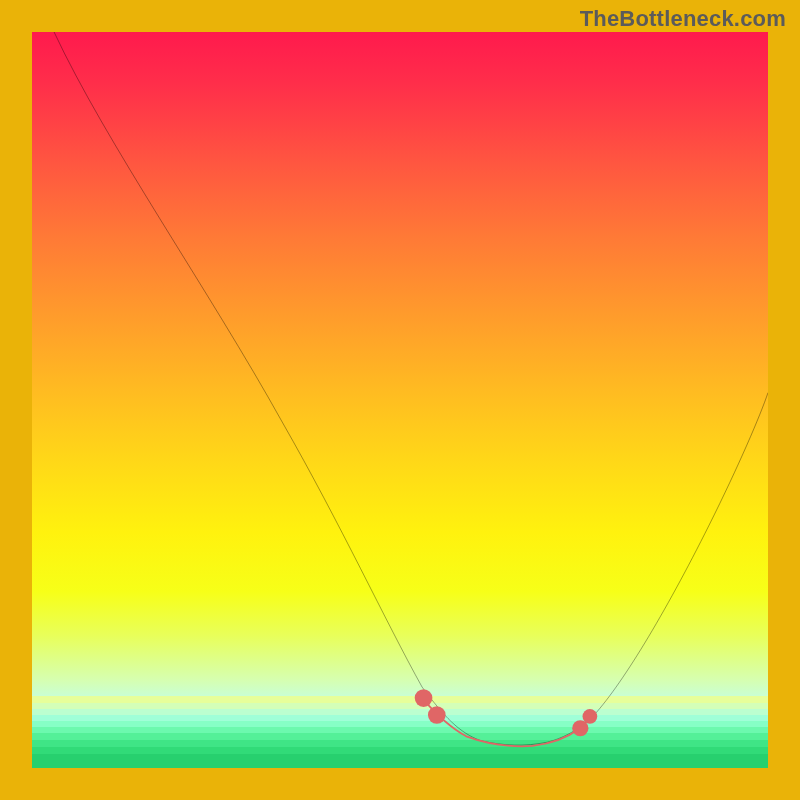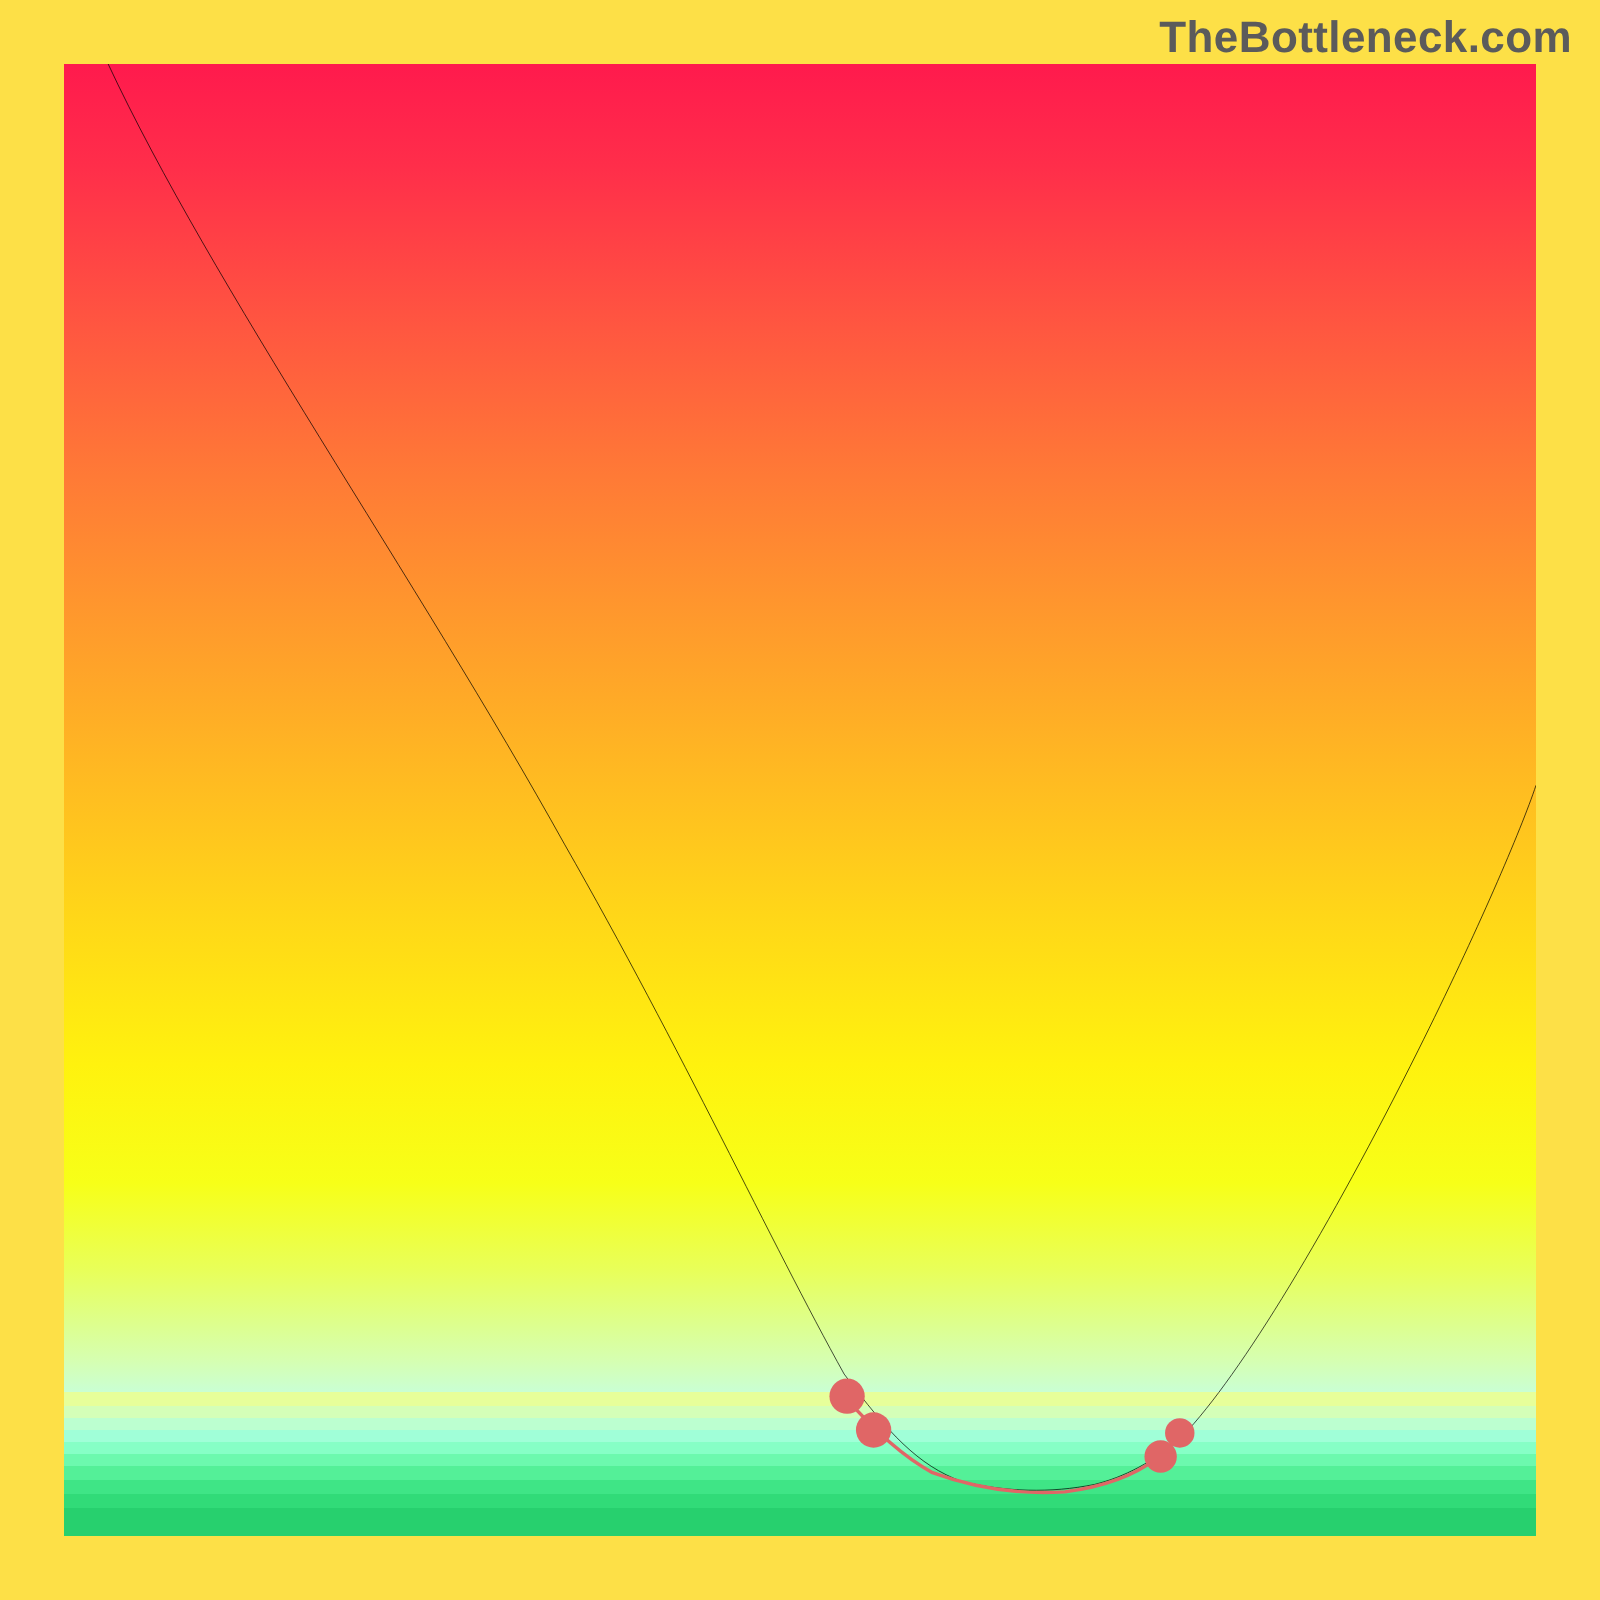--- a/index.html
+++ b/index.html
@@ -8,21 +8,21 @@
     width: 800px;
     height: 800px;
     background: #000;
     overflow: hidden;
     font-family: Arial, Helvetica, sans-serif;
   }
   .frame {
     position: absolute;
     width: 800px;
     height: 800px;
-    background: #fde047;
+    background: #eab308;
   }
   .plot-area {
     position: absolute;
     left: 32px;
     top: 32px;
     width: 736px;
     height: 736px;
     overflow: hidden;
   }
   .gradient {

